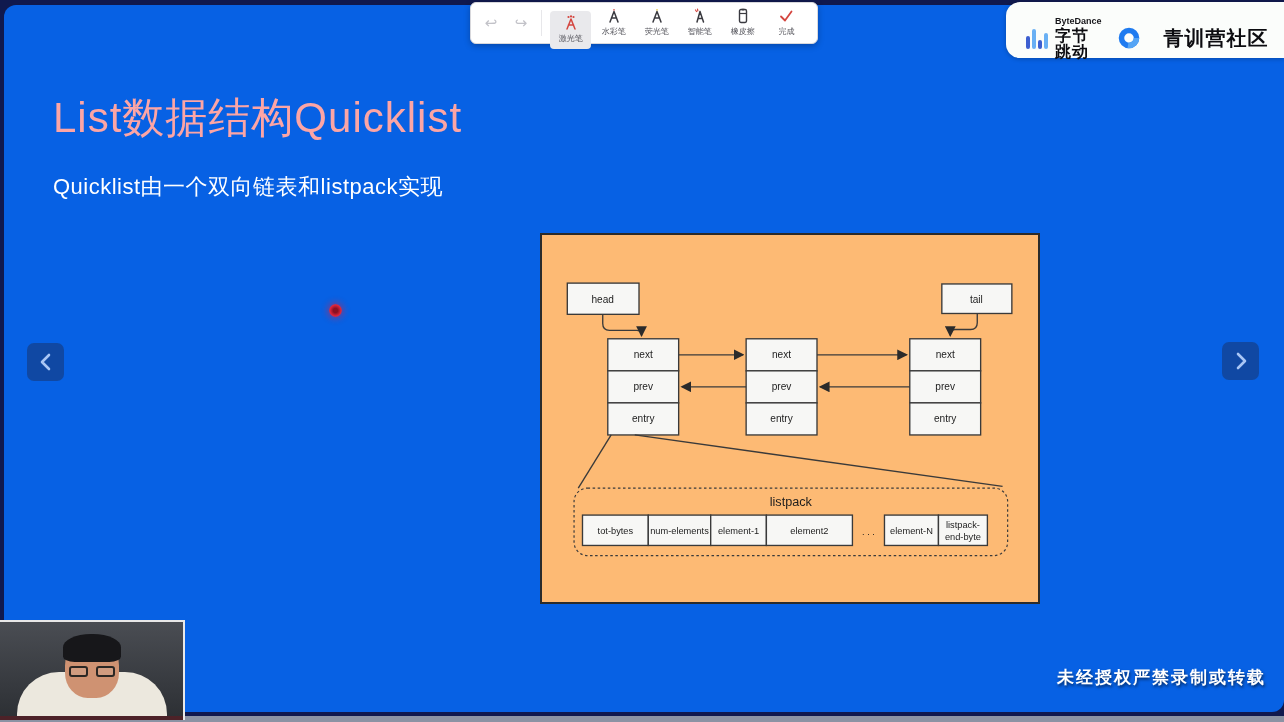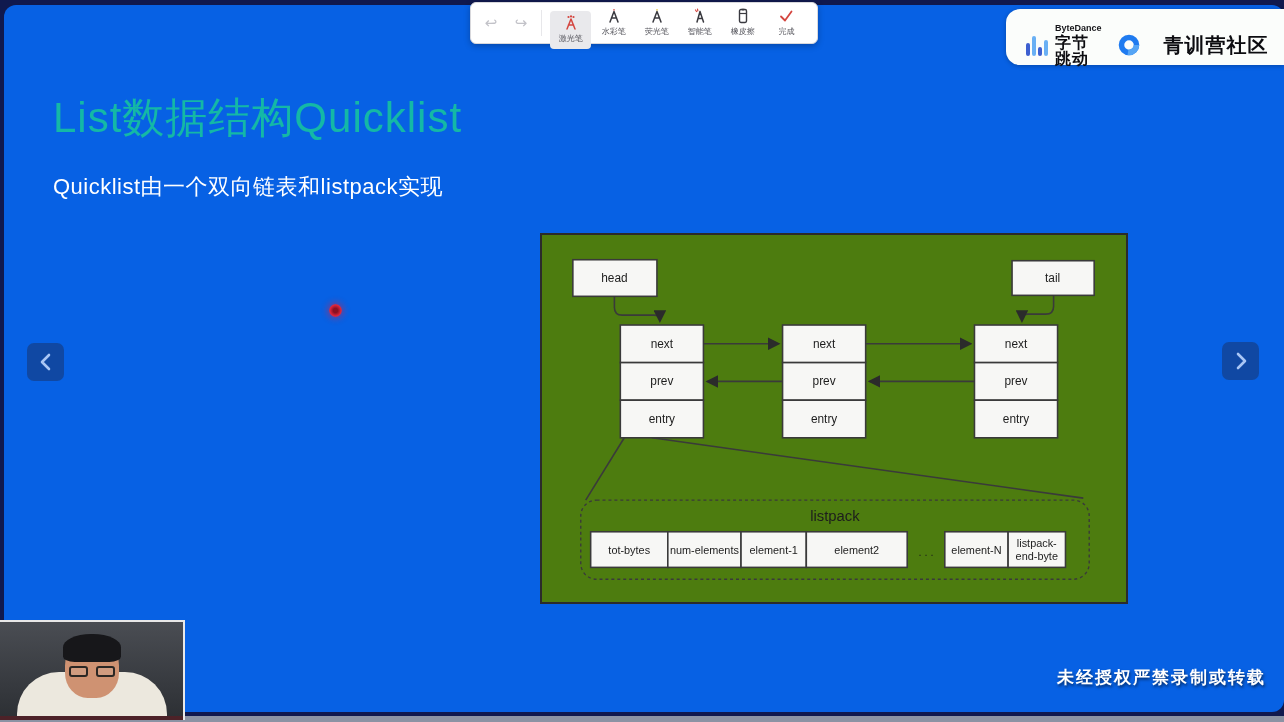--- a/index.html
+++ b/index.html
@@ -10,21 +10,21 @@
   .slide {
     position:absolute; left:4px; top:5px; width:1280px; height:707px;
     background:#0761e4; border-radius:12px;
   }
   .bottom-gray-strip {
     position:absolute; left:0; bottom:0; width:1284px; height:6px;
     background:#8b93a4;
   }
 
   .slide-title {
-    position:absolute; left:53px; top:90px; color:#14b8a6;
+    position:absolute; left:53px; top:90px; color:#fca5a5;
     font-size:42px; font-weight:500; letter-spacing:1px;
   }
   .slide-subtitle {
     position:absolute; left:53px; top:172px; color:#ffffff;
     font-size:22px; font-weight:400; letter-spacing:0.5px;
   }
 
   
   .anno-toolbar {
     position:absolute; left:470px; top:2px; width:348px; height:42px;
@@ -42,21 +42,20 @@
   .tool-item.selected { background:#e9e9ec;margin-top:13px; }
   .tool-label { font-size:8.5px; color:#55555c; white-space:nowrap; transform:scale(0.95); }
   .tool-icon { width:18px; height:16px; display:block; }
 
   
   .logo-card {
     position:absolute; right:0; top:2px; width:278px; height:56px;
     background:#fbfdfb; border-radius:14px 0 0 14px;
     display:flex; align-items:center; padding:16px 16px 0 20px; gap:16px; z-index:25;
     box-shadow:0 1px 4px rgba(0,0,0,0.25);
-    margin-top:7px;
   }
   .bd-block { display:flex; align-items:center; gap:7px; }
   .bd-bars { display:flex; align-items:flex-end; gap:2px; height:22px; }
   .bd-bars i { display:block; width:4px; border-radius:2px; }
   .bd-bars i:nth-child(1){ height:13px; background:#3d5fd0; }
   .bd-bars i:nth-child(2){ height:20px; background:#69b0f4; }
   .bd-bars i:nth-child(3){ height:9px;  background:#3d5fd0; }
   .bd-bars i:nth-child(4){ height:16px; background:#69b0f4; }
   .bd-texts { display:flex; flex-direction:column; line-height:1; }
   .bd-en { font-size:9px; font-weight:bold; color:#16161a; margin-bottom:2px; }
@@ -76,22 +75,22 @@
 
   
   .laser-dot {
     position:absolute; left:329px; top:304px; width:13px; height:13px; border-radius:50%;
     background:radial-gradient(circle at 50% 50%, #8c1022 0 24%, #e0253c 60%, rgba(224,37,60,0.25) 100%);
     box-shadow:0 0 6px 2px rgba(220,30,60,0.45); z-index:15;
   }
 
   
   .diagram-box {
-    position:absolute; left:540px; top:233px; width:588px; height:371px;
-    background:#4d7c0f; border:2px solid #2b2b2b; z-index:5;
+    position:absolute; left:540px; top:233px; width:500px; height:371px;
+    background:#fdba74; border:2px solid #2b2b2b; z-index:5;
   }
   .diagram-box svg { width:100%; height:100%; display:block; }
   .dg-rect { fill:#f7f7f5; stroke:#3a3a3a; stroke-width:1.6; }
   .dg-line { stroke:#3a3a3a; stroke-width:1.6; fill:none; }
   .dg-text { fill:#1d1d1d; font-size:12px; font-family:"Liberation Sans",sans-serif; text-anchor:middle; }
   .dg-text-sm { fill:#1d1d1d; font-size:11px; font-family:"Liberation Sans",sans-serif; text-anchor:middle; }
   .dg-dashed { fill:none; stroke:#3a3a3a; stroke-width:1.4; stroke-dasharray:3 3; }
 
   
   .webcam {

